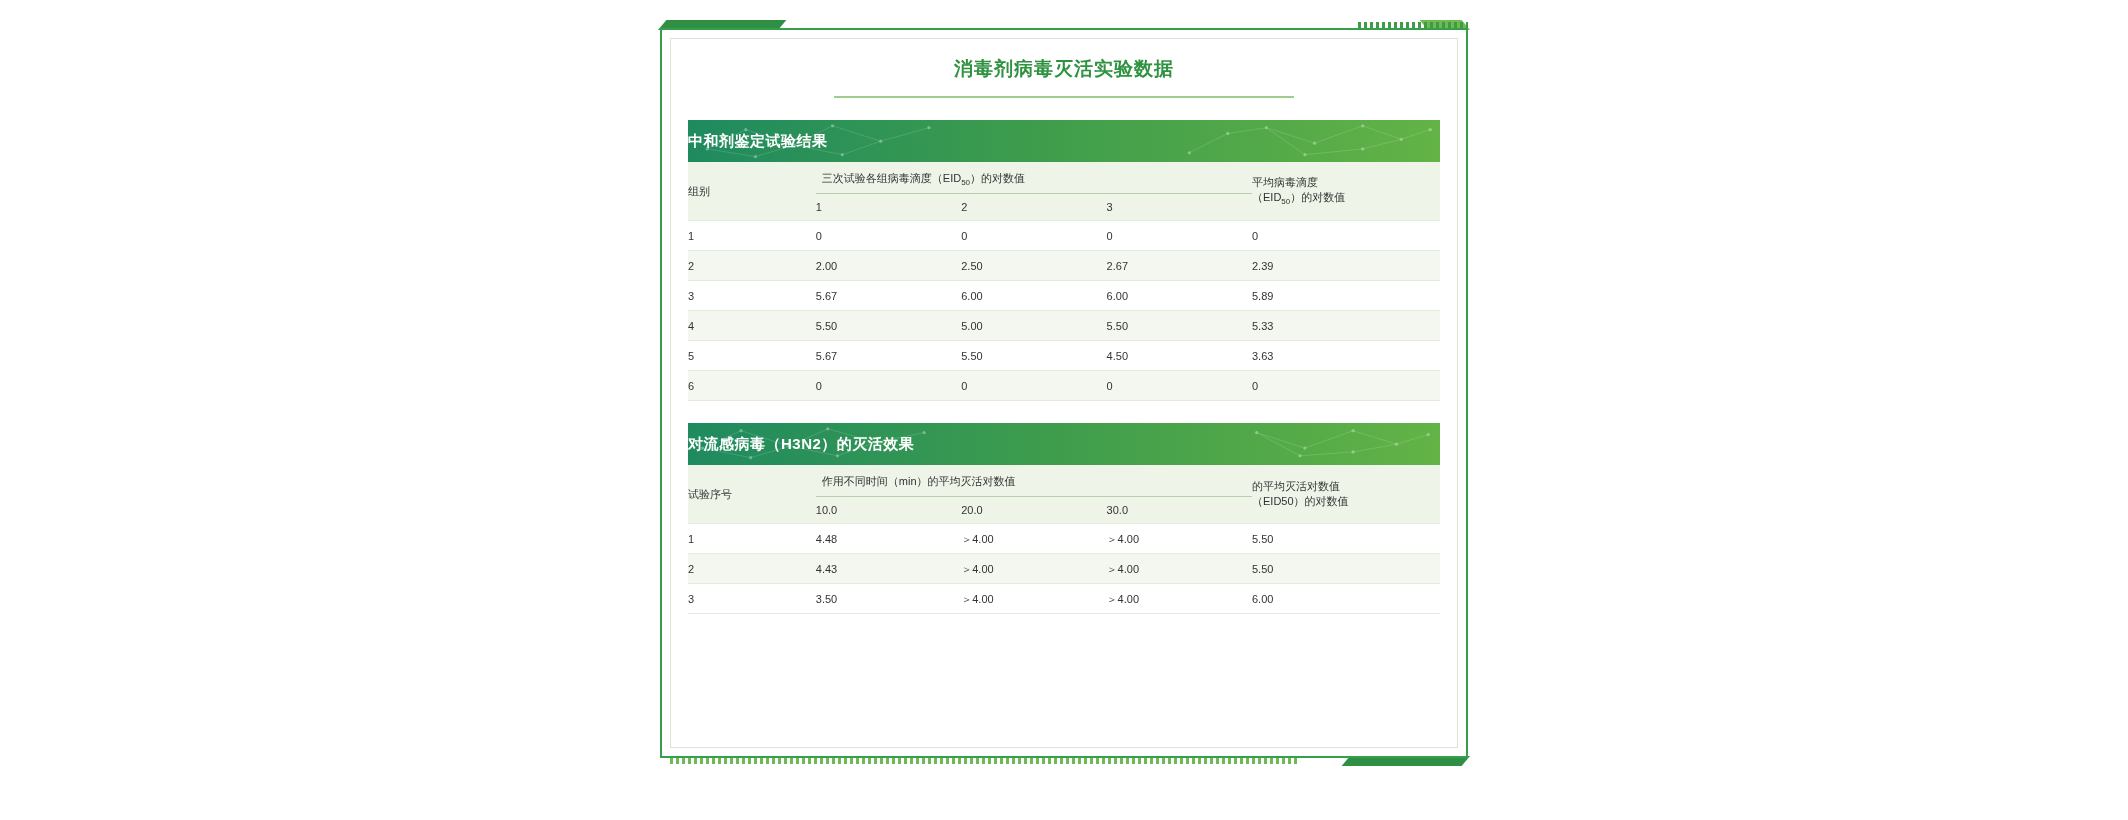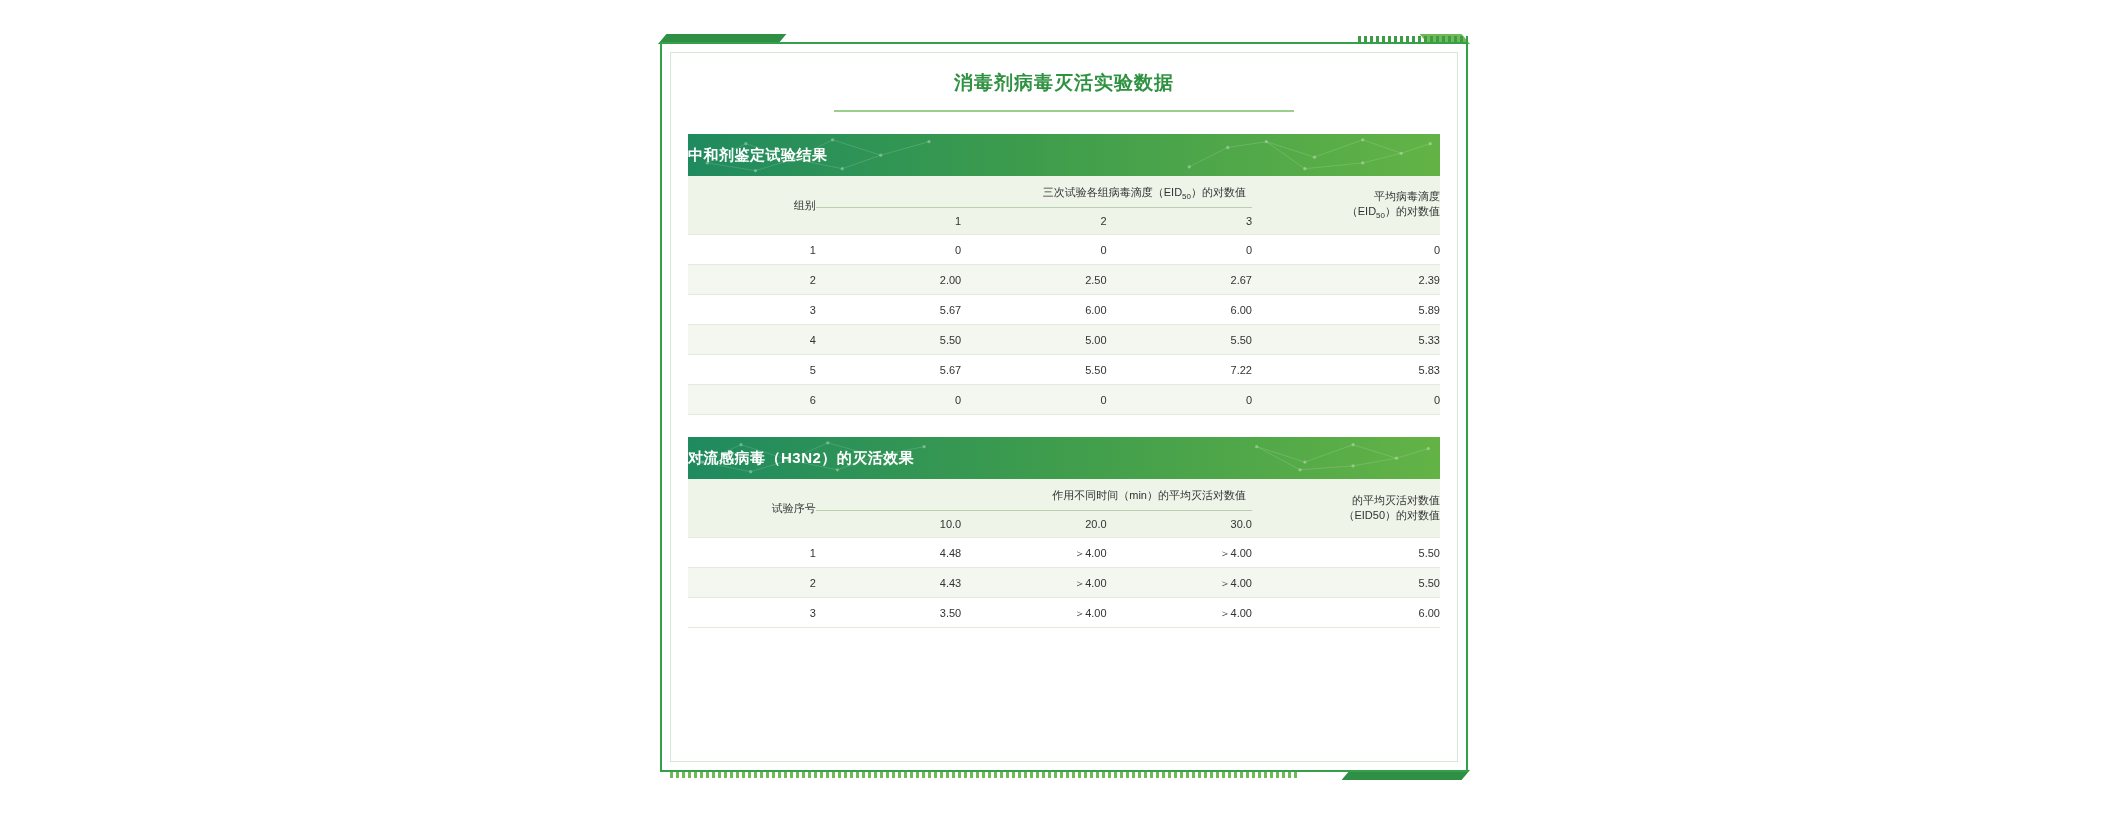--- a/index.html
+++ b/index.html
@@ -17,21 +17,21 @@
   .page {
     position: relative;
     width: 2128px;
     height: 820px;
   }
 
   
   .card-wrap {
     position: absolute;
     left: 660px;
-    top: 42px;
+    top: 28px;
     width: 808px;
     height: 730px;
   }
   .frame-outer {
     position: absolute;
     inset: 0;
     border: 2px solid #35a04a;
     box-sizing: border-box;
   }
   .frame-inner {
@@ -144,21 +144,21 @@
   }
 
   
   table.data {
     width: 100%;
     border-collapse: collapse;
     font-size: 11px;
     color: #333;
   }
   table.data td, table.data th {
-    text-align: right;
+    text-align: left;
     font-weight: normal;
     padding: 0;
   }
   .hdr-row td {
     height: 58px;
     background: #eef4e8;
     color: #333;
     font-size: 11px;
     vertical-align: middle;
   }
@@ -333,24 +333,24 @@
           </td>
           <td>5.33</td>
         </tr>
 
         <tr class="body-row odd">
           <td>5</td>
           <td>
             <div class="sub-hdr-grid" style="border-top:none">
               <div>5.67</div>
               <div>5.50</div>
-              <div>7.22</div>
-            </div>
-          </td>
-          <td>5.83</td>
+              <div>4.50</div>
+            </div>
+          </td>
+          <td>3.63</td>
         </tr>
 
         <tr class="body-row even last-row">
           <td>6</td>
           <td>
             <div class="sub-hdr-grid" style="border-top:none">
               <div>0</div>
               <div>0</div>
               <div>0</div>
             </div>

